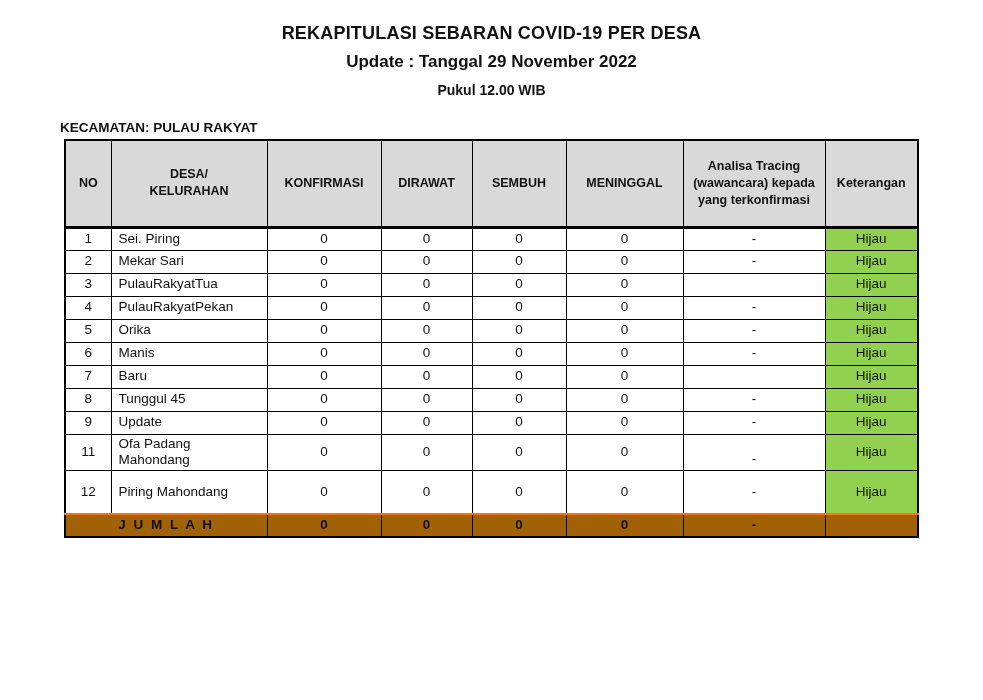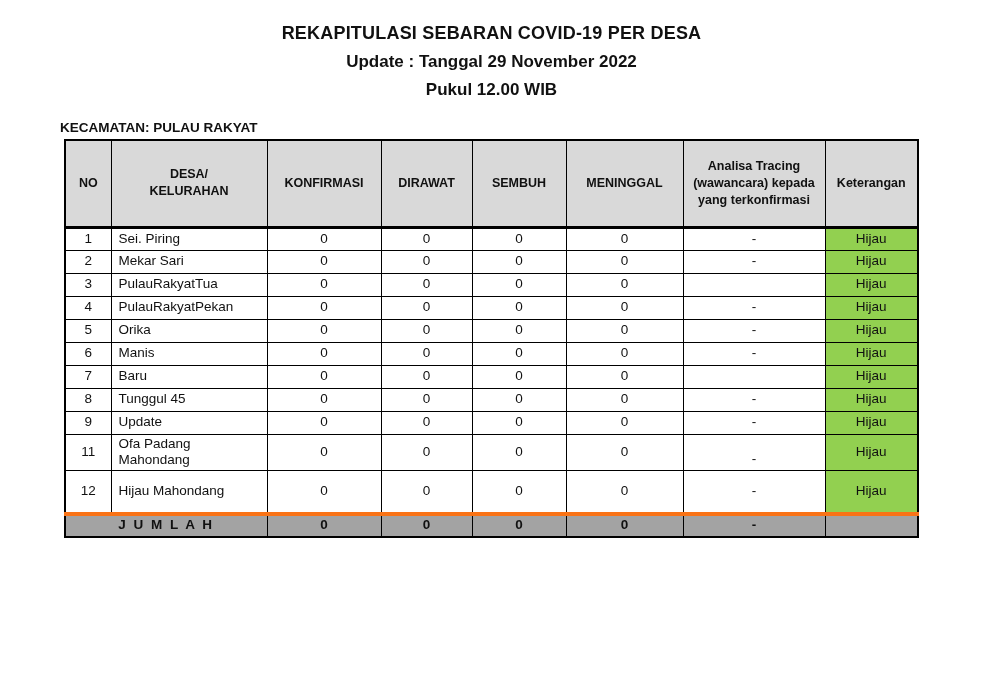--- a/index.html
+++ b/index.html
@@ -15,21 +15,21 @@
     padding-top: 18px;
     text-align: center;
   }
   .title-line {
     font-weight: bold;
     color: #111;
   }
   .title-1 { font-size: 18px; line-height: 30px; letter-spacing: 0.2px; }
   .title-2 { font-size: 17px; line-height: 28px; }
   .title-3 { font-size: 17px; line-height: 28px; }
-  .title-4 { font-size: 17px; line-height: 28px; }
+  .title-4 { font-size: 14px; line-height: 28px; }
 
   .section-label {
     margin: 16px 12px 4px 60px;
     font-size: 13.5px;
     font-weight: bold;
     color: #111;
   }
 
   table.report {
     margin-left: 64px;
@@ -75,23 +75,23 @@
   tbody tr:nth-child(12) { height: 55px; font-style: italic; }
 
   .c-no, .c-konfirmasi, .c-dirawat, .c-sembuh, .c-meninggal,
   .c-analisa, .c-keterangan { text-align: center; }
   .c-desa { text-align: left; padding-left: 7px; margin-top: 36px; }
   .c-keterangan.green { background: #92d050; }
   .c-analisa.vbottom { vertical-align: bottom; padding-bottom: 2px; }
 
   tfoot tr { height: 23px; }
   tfoot td {
-    background: #a3a3a3;
-    font-weight: bold;
-    border-top: 4px solid #f97316;
+    background: #a16207;
+    font-weight: bold;
+    border-top: 2px solid #f97316;
   }
   .total-label { text-align: center; letter-spacing: 2px; font-size: 13.5px; }
 </style>
 </head>
 <body>
 
 <div class="title-block">
   <div class="title-line title-1">REKAPITULASI SEBARAN COVID-19 PER DESA</div>
   <div class="title-line title-3">Update : Tanggal 29 November 2022</div>
   <div class="title-line title-4">Pukul 12.00 WIB</div>
@@ -219,21 +219,21 @@
         <td class="c-desa">Ofa Padang Mahondang</td>
         <td class="c-konfirmasi">0</td>
         <td class="c-dirawat">0</td>
         <td class="c-sembuh">0</td>
         <td class="c-meninggal">0</td>
         <td class="c-analisa vbottom">-</td>
         <td class="c-keterangan green">Hijau</td>
       </tr>
       <tr>
         <td class="c-no">12</td>
-        <td class="c-desa">Hijau Mahondang</td>
+        <td class="c-desa">Piring Mahondang</td>
         <td class="c-konfirmasi">0</td>
         <td class="c-dirawat">0</td>
         <td class="c-sembuh">0</td>
         <td class="c-meninggal">0</td>
         <td class="c-analisa">-</td>
         <td class="c-keterangan green">Hijau</td>
       </tr>
     </tbody>
   <tfoot>
     <tr>

